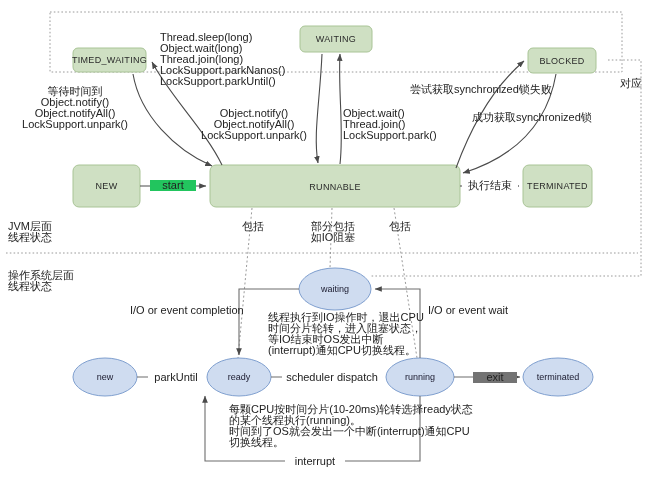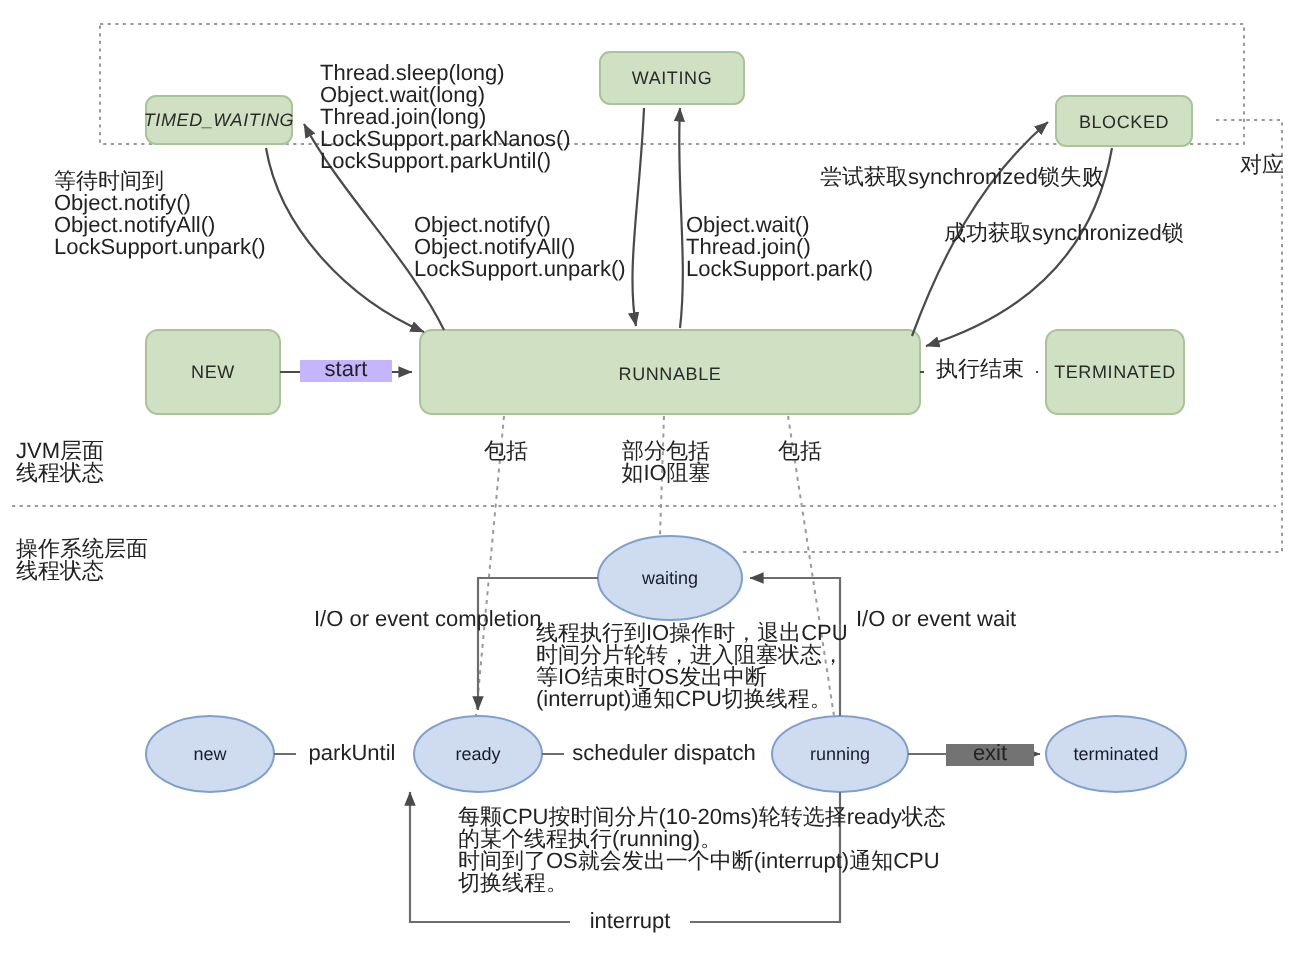--- a/index.html
+++ b/index.html
@@ -1,21 +1,21 @@
 <!DOCTYPE html>
 <html><head>
 <meta charset="utf-8">
 <style>
   html,body{margin:0;padding:0;background:#ffffff;}
   body{font-family:"Liberation Sans","DejaVu Sans",sans-serif;}
   #stage{position:relative;width:650px;height:479px;overflow:hidden;background:#fff;}
   #stage svg{position:absolute;left:0;top:0;width:650px;height:479px;}
   .lbl{position:absolute;color:#222;font-size:11px;line-height:11px;white-space:pre;}
   .lbl.c{text-align:center;}
-  .lbl.r{text-align:left;padding-left:27px;}
+  .lbl.r{text-align:center;}
   .boxtext{position:absolute;display:flex;align-items:center;justify-content:center;
            font-size:9px;color:#2a2a2a;letter-spacing:.3px;pointer-events:none;}
   .ellipsetext{position:absolute;display:flex;align-items:center;justify-content:center;
            font-size:9px;color:#1a1a2e;pointer-events:none;}
 </style>
 </head>
 <body>
 
 <div id="stage">
 
@@ -83,21 +83,21 @@
       <path d="M454,377 L520,377" marker-end="url(#ah)"></path>
 
       <path d="M420,358 L420,289 L375,289" marker-end="url(#ah)"></path>
 
       <path d="M299,289 L239,289 L239,355" marker-end="url(#ah)"></path>
 
       <path d="M420,396 L420,461 L205,461 L205,396" marker-end="url(#ah)"></path>
     </g>
   </svg>
 
-  <div class="boxtext" style="left:73px;top:48px;width:73px;height:24px;font-style:italic;">TIMED_WAITING</div>
+  <div class="boxtext" style="left:73px;top:48px;width:73px;height:24px;">TIMED_WAITING</div>
   <div class="boxtext" style="left:300px;top:26px;width:72px;height:26px;">WAITING</div>
   <div class="boxtext" style="left:528px;top:48px;width:68px;height:26px;">BLOCKED</div>
   <div class="boxtext" style="left:73px;top:165px;width:67px;height:42px;">NEW</div>
   <div class="boxtext" style="left:210px;top:165px;width:250px;height:44px;">RUNNABLE</div>
   <div class="boxtext" style="left:523px;top:165px;width:69px;height:42px;">TERMINATED</div>
 
   <div class="ellipsetext" style="left:299px;top:268px;width:72px;height:42px;">waiting</div>
   <div class="ellipsetext" style="left:73px;top:358px;width:64px;height:38px;">new</div>
   <div class="ellipsetext" style="left:207px;top:358px;width:64px;height:38px;">ready</div>
   <div class="ellipsetext" style="left:386px;top:358px;width:68px;height:38px;">running</div>
@@ -113,21 +113,21 @@
 Object.notifyAll()
 LockSupport.unpark()</div>
   <div class="lbl r" style="left:180px;top:108px;width:148px;">Object.notify()
 Object.notifyAll()
 LockSupport.unpark()</div>
   <div class="lbl" style="left:343px;top:108px;">Object.wait()
 Thread.join()
 LockSupport.park()</div>
   <div class="lbl" style="left:410px;top:84px;">尝试获取synchronized锁失败</div>
   <div class="lbl" style="left:472px;top:112px;">成功获取synchronized锁</div>
-  <div class="lbl c" style="left:150px;top:180px;width:46px;background:#c4b5fd;">start</div>
+  <div class="lbl c" style="left:150px;top:180px;width:46px;background:#22c55e;">start</div>
   <div class="lbl c" style="left:462px;top:180px;width:56px;background:#fff;">执行结束</div>
 
   <div class="lbl" style="left:8px;top:221px;">JVM层面
 线程状态</div>
   <div class="lbl" style="left:8px;top:270px;">操作系统层面
 线程状态</div>
   <div class="lbl" style="left:620px;top:78px;">对应</div>
 
   <div class="lbl c" style="left:233px;top:221px;width:40px;">包括</div>
   <div class="lbl c" style="left:305px;top:221px;width:56px;">部分包括

